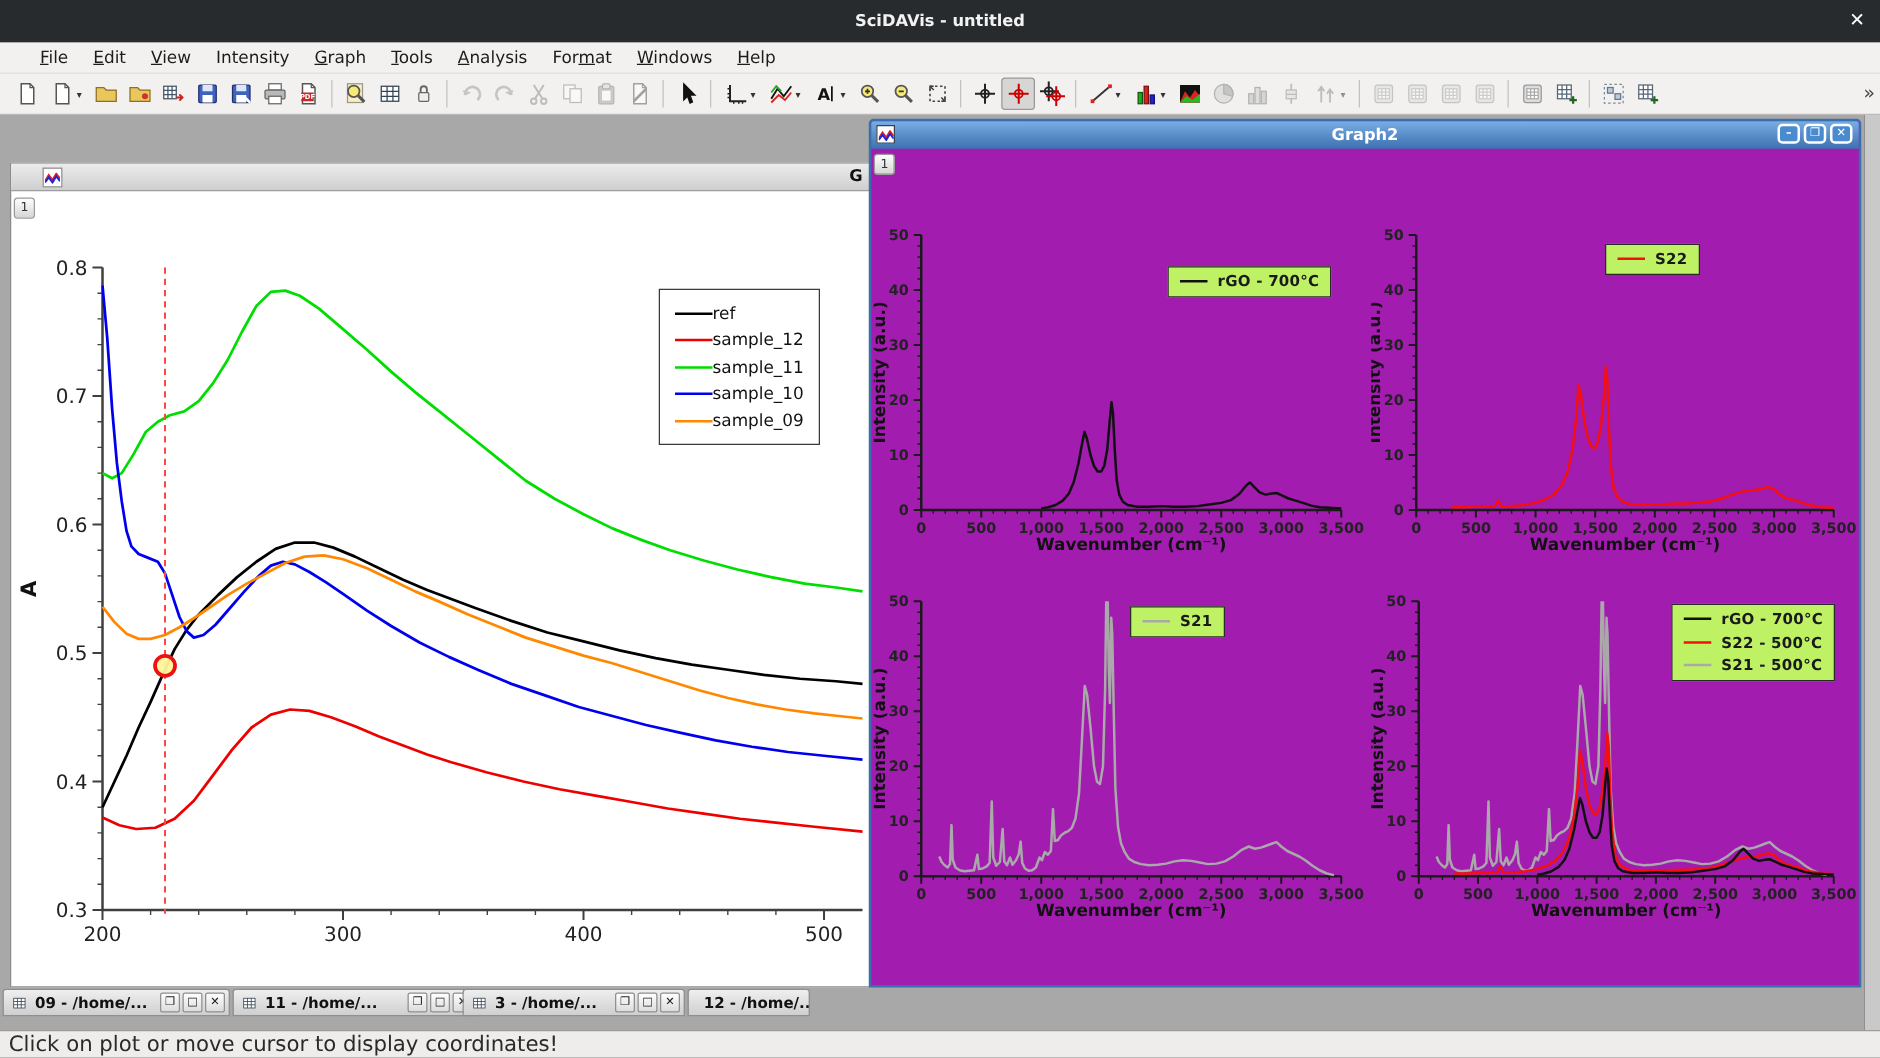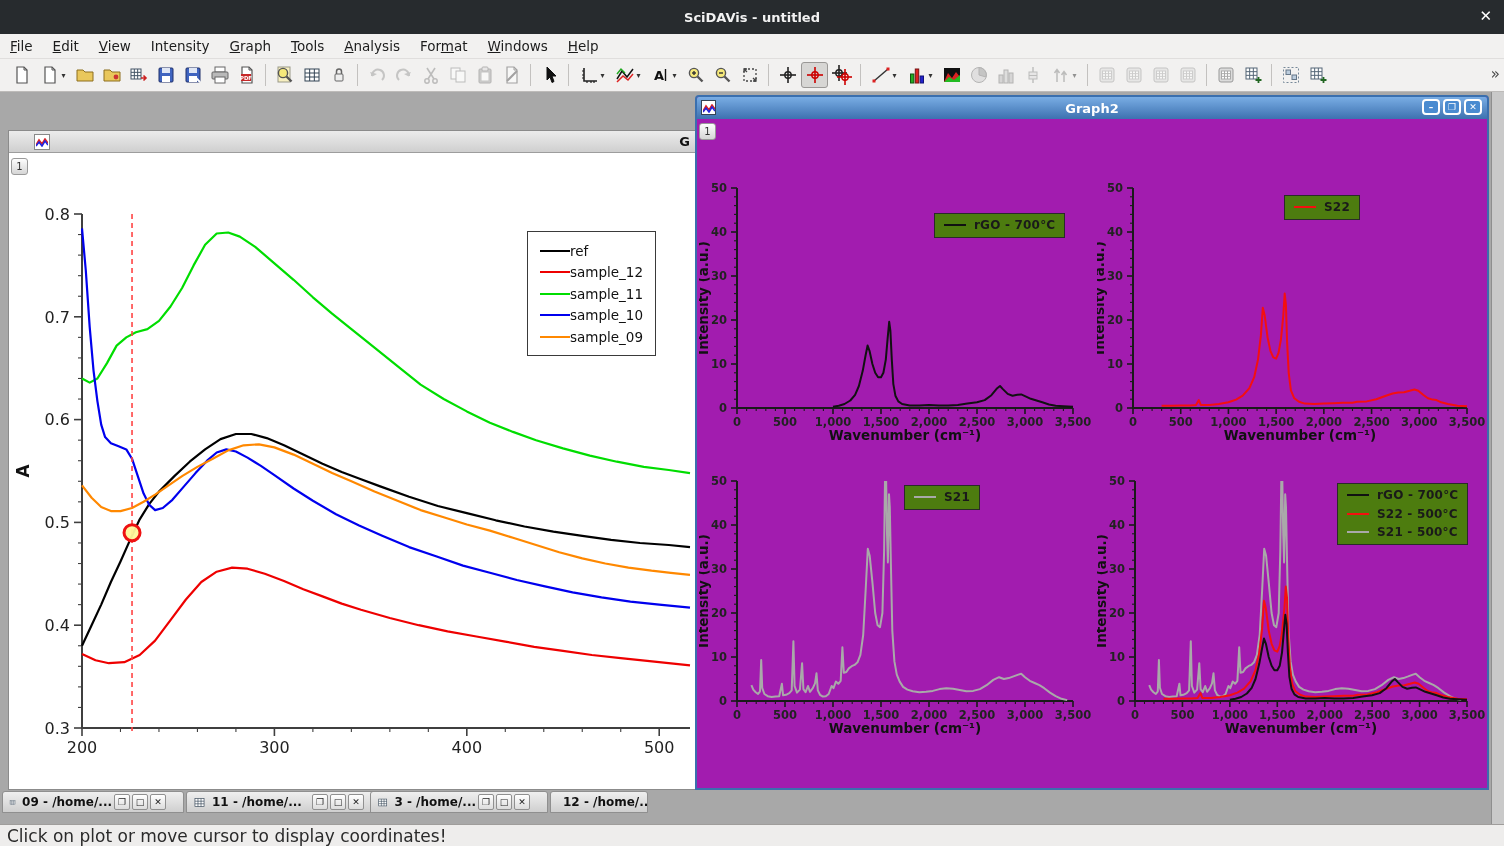--- a/index.html
+++ b/index.html
@@ -7,21 +7,21 @@
   body { font-family:"DejaVu Sans", sans-serif; background:#a8a8a8; position:relative; }
   #page { position:absolute; left:0; top:0; width:1504px; height:846px; }
 
   
   .titlebar { position:absolute; left:0; top:0; width:1504px; height:34px; background:#272b2e;
               display:flex; align-items:center; justify-content:center; }
   .titlebar .title { color:#f2f2f2; font-weight:bold; font-size:13px; }
   .titlebar .close { position:absolute; right:12px; top:7px; color:#fff; font-size:15px; font-weight:bold; cursor:default; }
 
   .menubar { position:absolute; left:0; top:34px; width:1504px; height:25px; background:#f2f1f0;
-             display:flex; align-items:center; padding-left:0; border-bottom:1px solid #e0dedd; }
+             display:flex; align-items:center; padding-left:22px; border-bottom:1px solid #e0dedd; }
   .menu-item { font-size:13.5px; color:#1c1c1c; padding:3px 10px; }
   .menu-item u { text-decoration:underline; }
 
   .toolbar { position:absolute; left:0; top:59px; width:1504px; height:33px; background:#f2f1f0;
              border-bottom:1px solid #bdbbb9; display:flex; align-items:center; padding-left:8px; }
   .tb-btn { width:27px; height:26px; display:flex; align-items:center; justify-content:center;
             border:1px solid transparent; border-radius:3px; position:relative; flex:0 0 auto; }
   .tb-btn.drop { width:36px; }
   .tb-btn.pressed { background:#d7d6d4; border-color:#9a9896; }
   .tb-btn.disabled { filter:grayscale(1); opacity:.5; }
@@ -59,29 +59,29 @@
 
   
   .chart { position:absolute; }
   .chart svg { display:block; }
 
   .uv-legend { position:absolute; border:1.6px solid #3a3a3a; background:#fff; padding:8px 12px 7px 12px; z-index:3; }
   .uv-legend .row { display:flex; align-items:center; height:21.5px; }
   .uv-legend .samp { width:30px; border-top-style:solid; border-top-width:2.3px; }
   .uv-legend .lbl { font-size:13.5px; color:#111; }
 
-  .rm-legend { position:absolute; border:1.7px solid #2a2a2a; background:#4d7c0f; padding:2px 9px; z-index:3; }
+  .rm-legend { position:absolute; border:1.7px solid #2a2a2a; background:#bef264; padding:2px 9px; z-index:3; }
   .rm-legend .row { display:flex; align-items:center; gap:8px; height:18.6px; }
   .rm-legend .samp { width:22px; border-top-style:solid; border-top-width:2.8px; }
   .rm-legend .lbl { font-size:12px; font-weight:bold; color:#1a1a1a; letter-spacing:.2px; }
 
   
   .minibar { position:absolute; top:699px; height:22px; background:linear-gradient(#efefef,#cfcfcf);
              border:1px solid #8f8f8f; border-radius:3px 3px 0 0; display:flex; align-items:center;
-             padding:0 17px 0 6px; overflow:hidden; z-index:1; }
+             padding:0 3px 0 6px; overflow:hidden; z-index:1; }
   .minibar .mlabel { font-size:12px; font-weight:bold; color:#111; margin-left:6px; white-space:nowrap; flex:1 1 auto; }
   .minibar .mbtn { width:16px; height:16px; background:linear-gradient(#fff,#dcdcdc); border:1px solid #909090;
                    border-radius:2px; font-size:9px; font-weight:bold; color:#222; margin-left:2px; flex:0 0 auto;
                    display:flex; align-items:center; justify-content:center; }
 
   .statusbar { position:absolute; left:0; top:824px; width:1504px; height:22px; background:#eeedec;
                border-top:1px solid #9f9d9b; display:flex; align-items:center; padding-left:7px; }
   .statusbar .stext { font-size:17px; color:#2a2a2a; }
 </style>
 </head>

